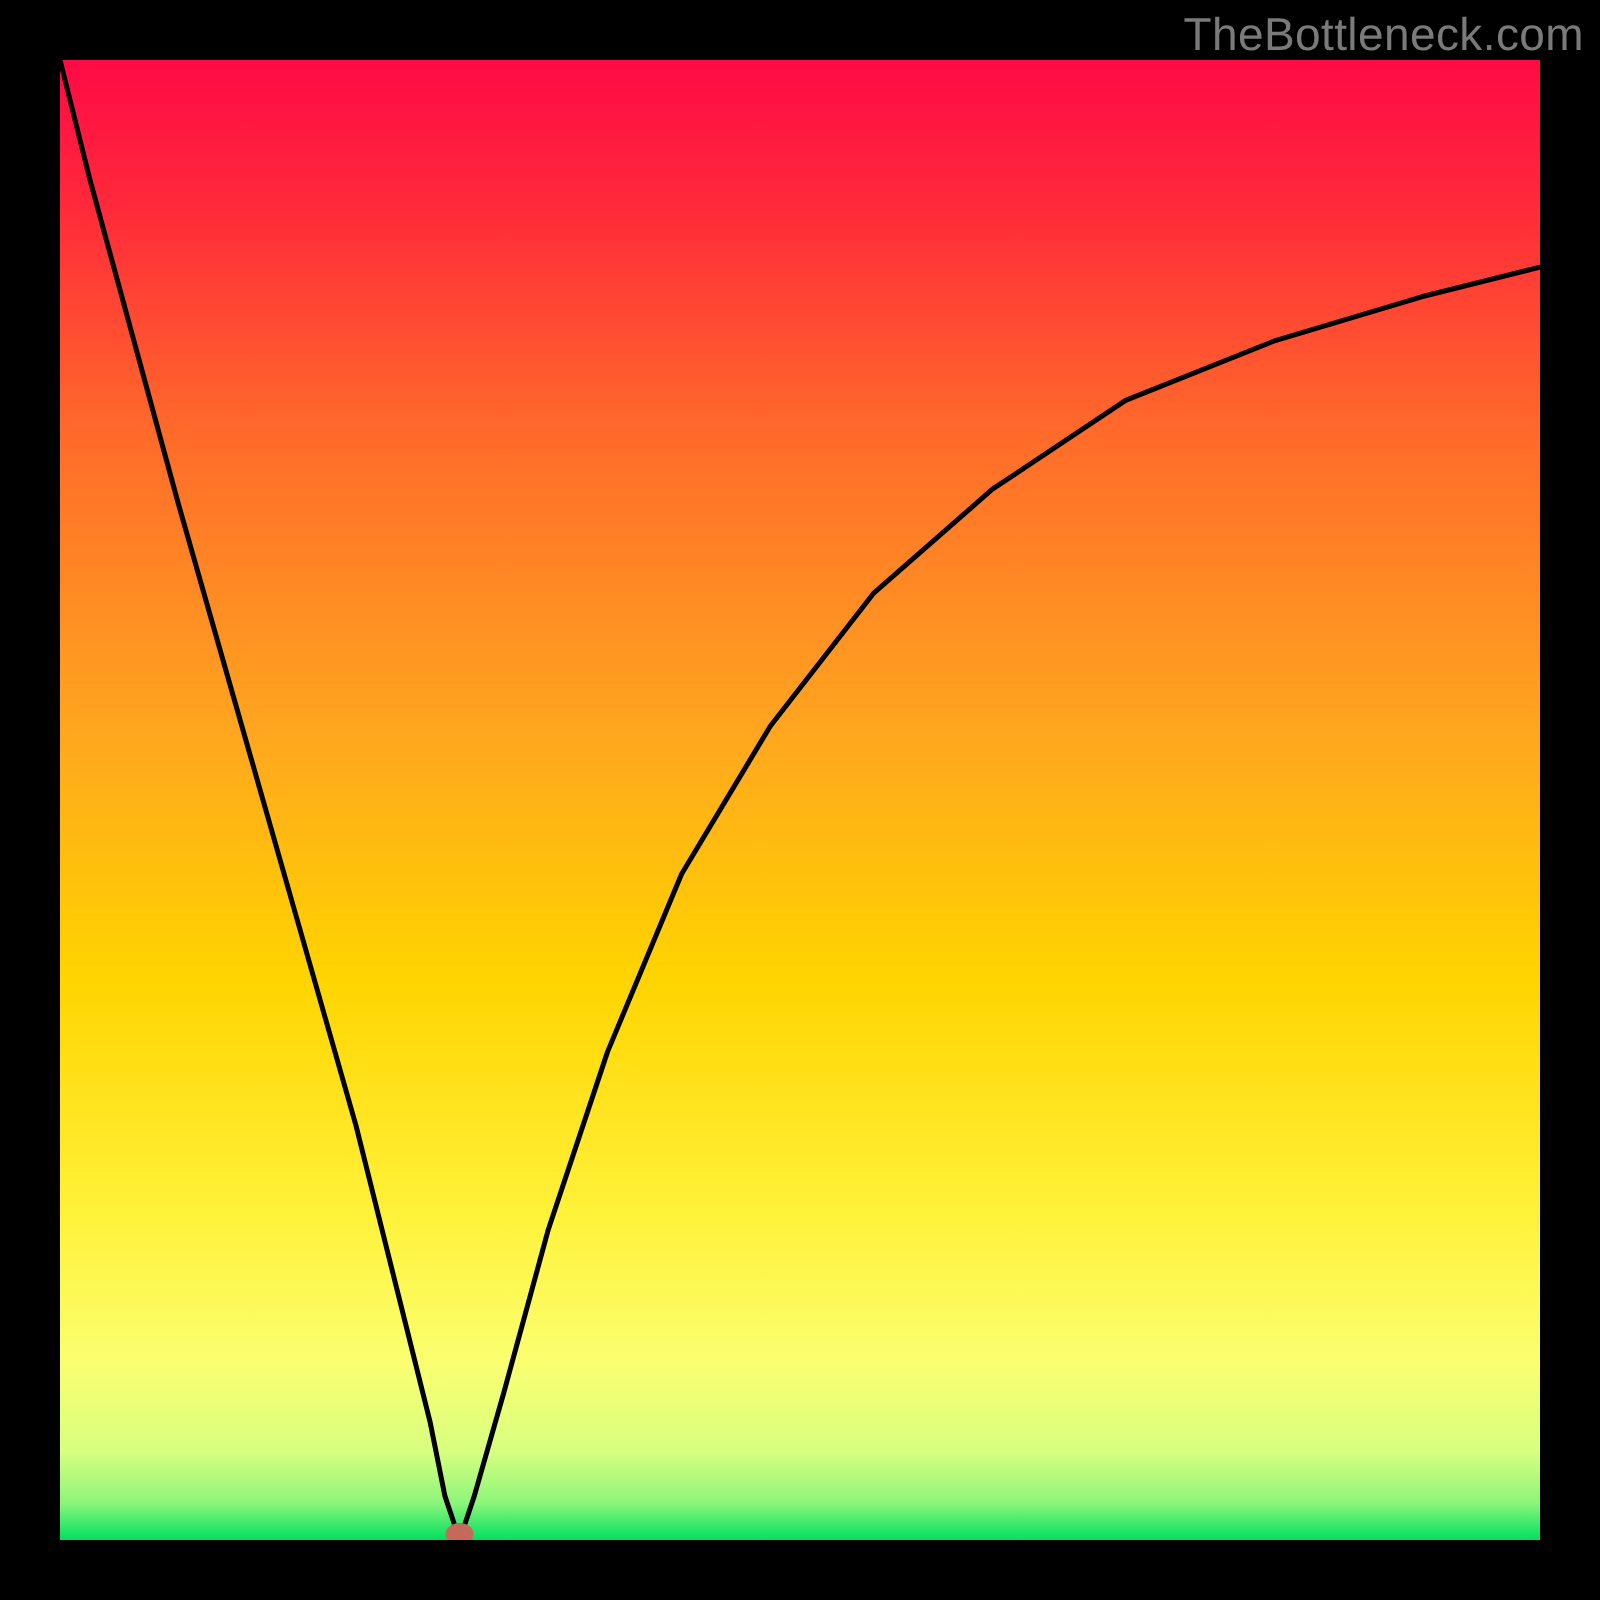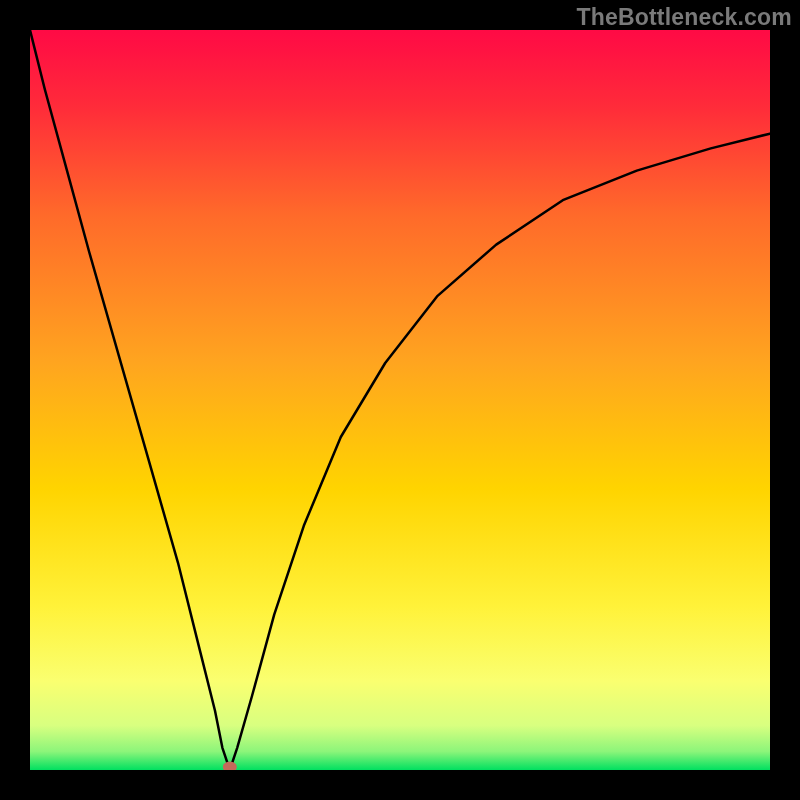--- a/index.html
+++ b/index.html
@@ -29,21 +29,21 @@
     display: block;
     width: 740px;
     height: 740px;
   }
   .watermark {
     position: absolute;
     top: 4px;
     right: 8px;
     color: #7a7a7a;
     font-size: 23px;
-    font-weight: 700;
+    font-weight: 400;
     letter-spacing: 0.2px;
     font-family: Arial, Helvetica, sans-serif;
   }
 </style>
 </head>
 <body>
 
 <div class="outer">
 
   <div class="watermark">TheBottleneck.com</div>

